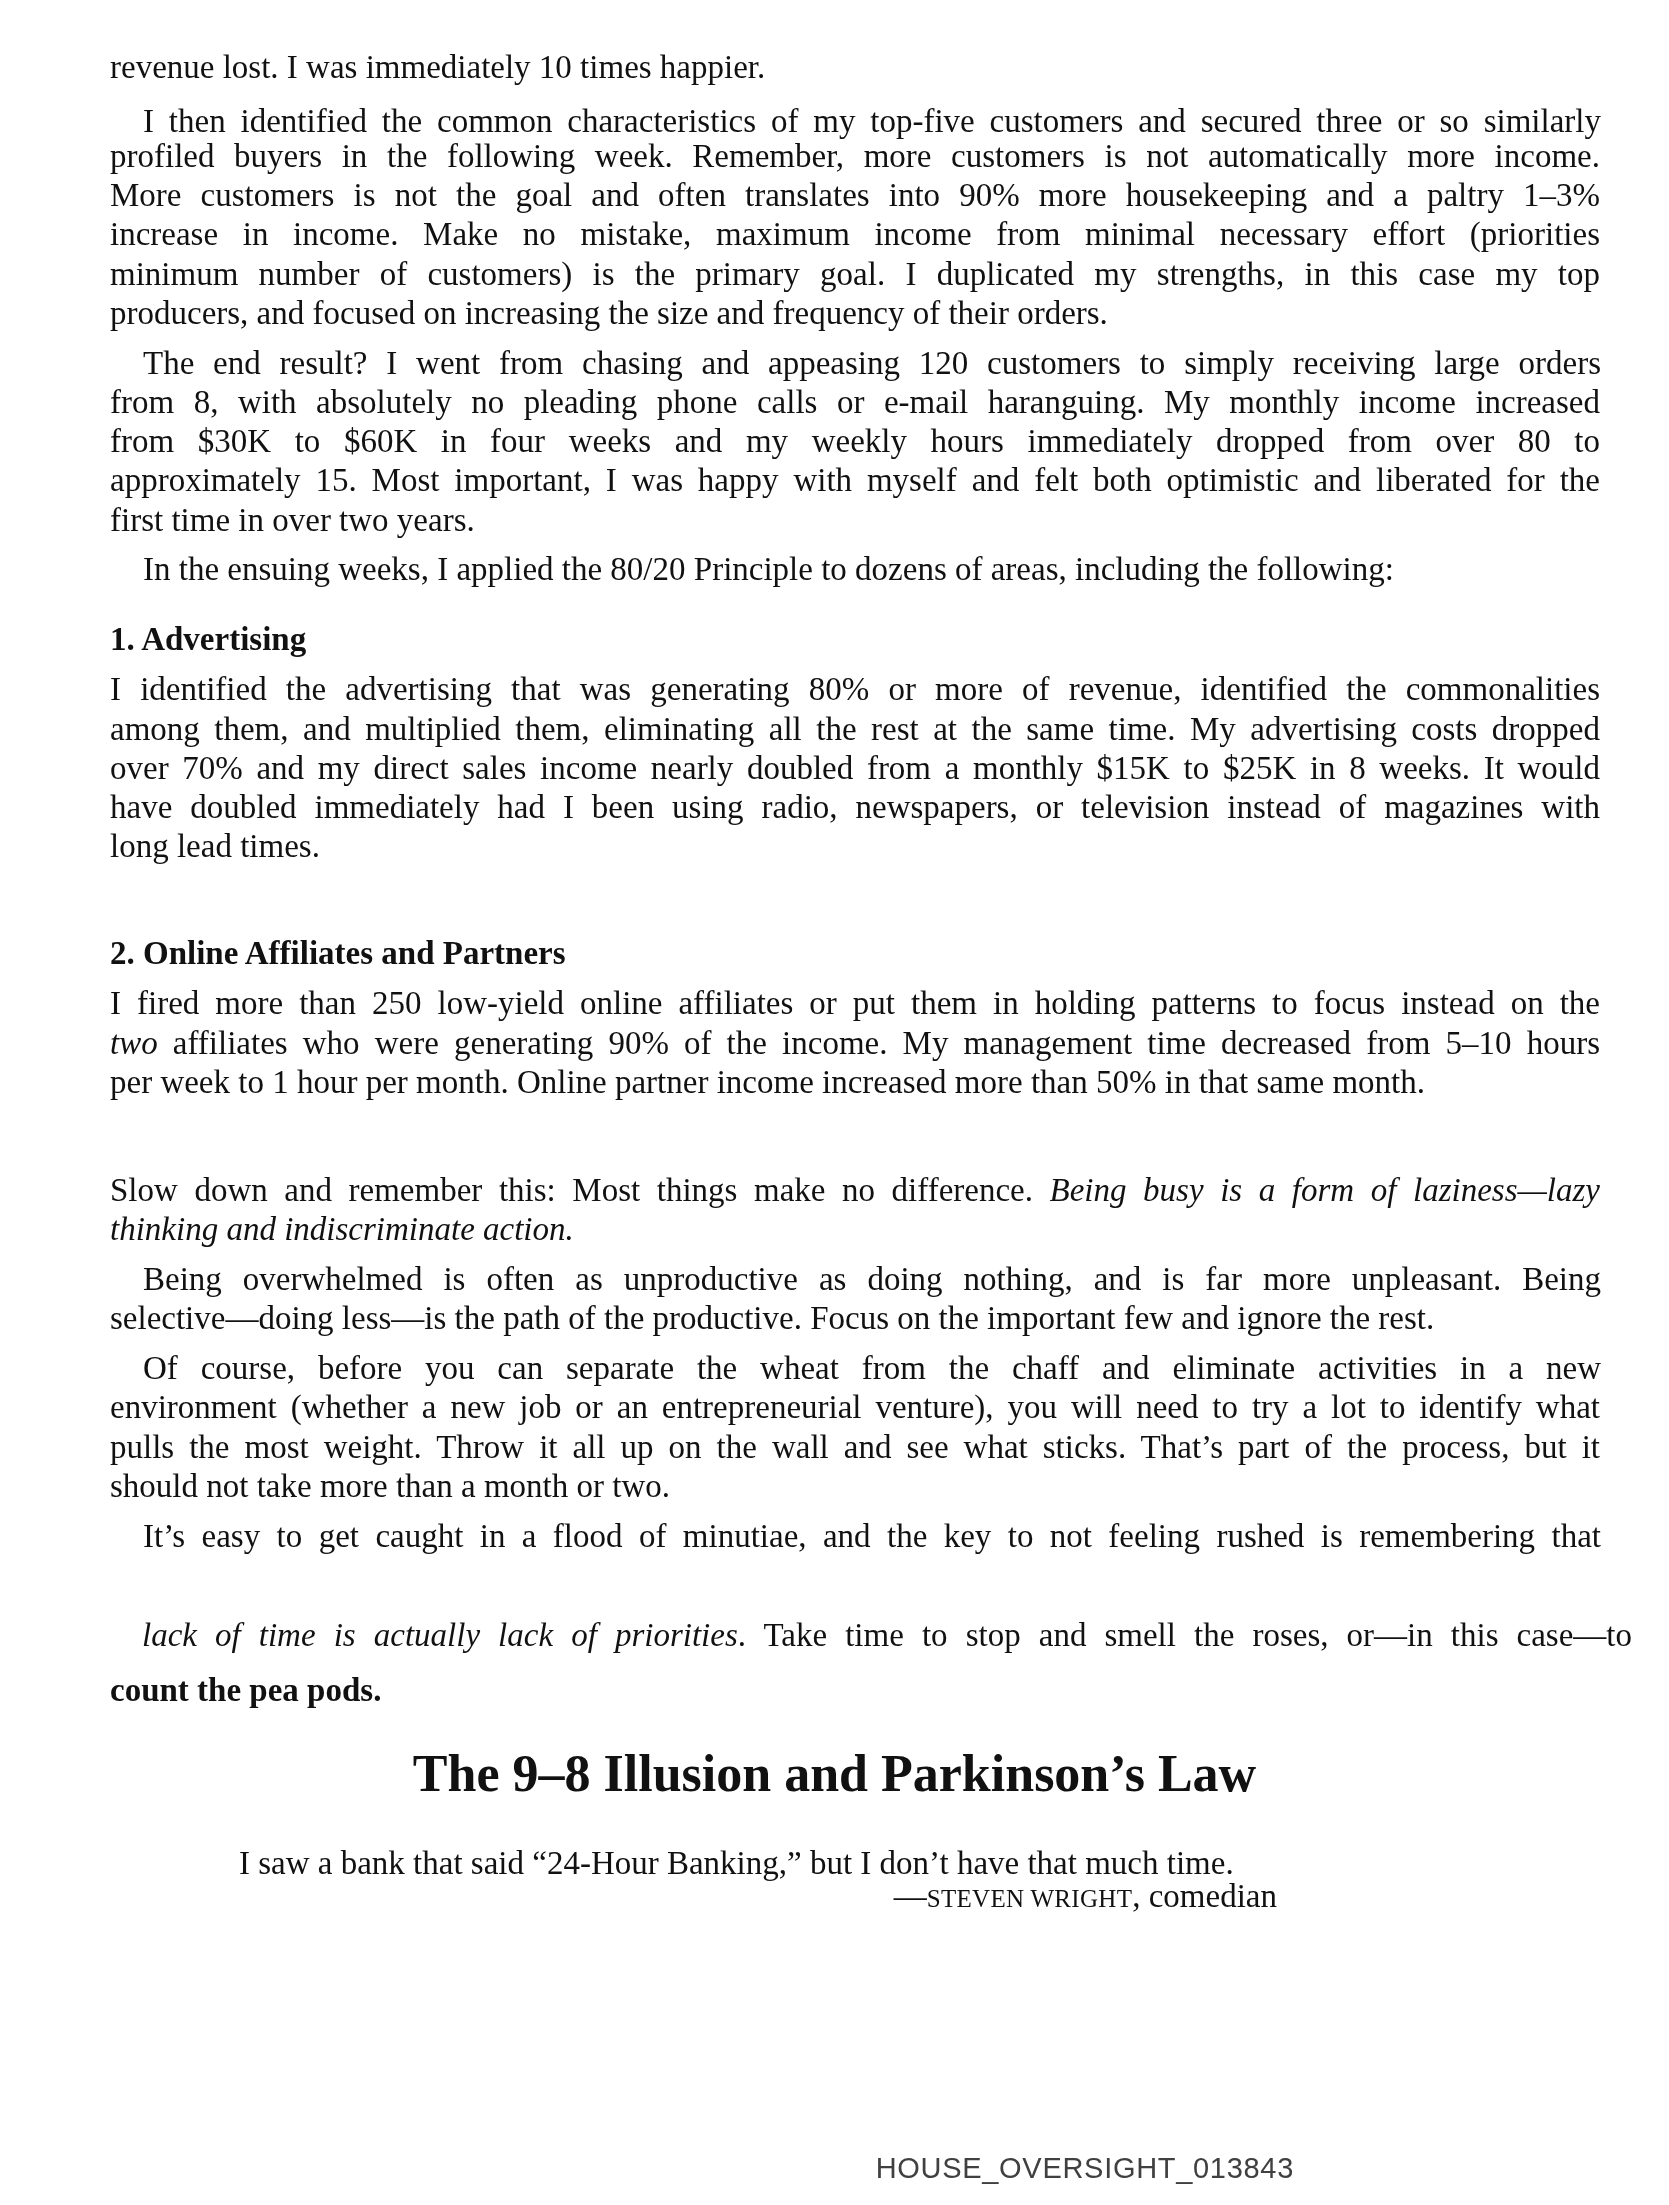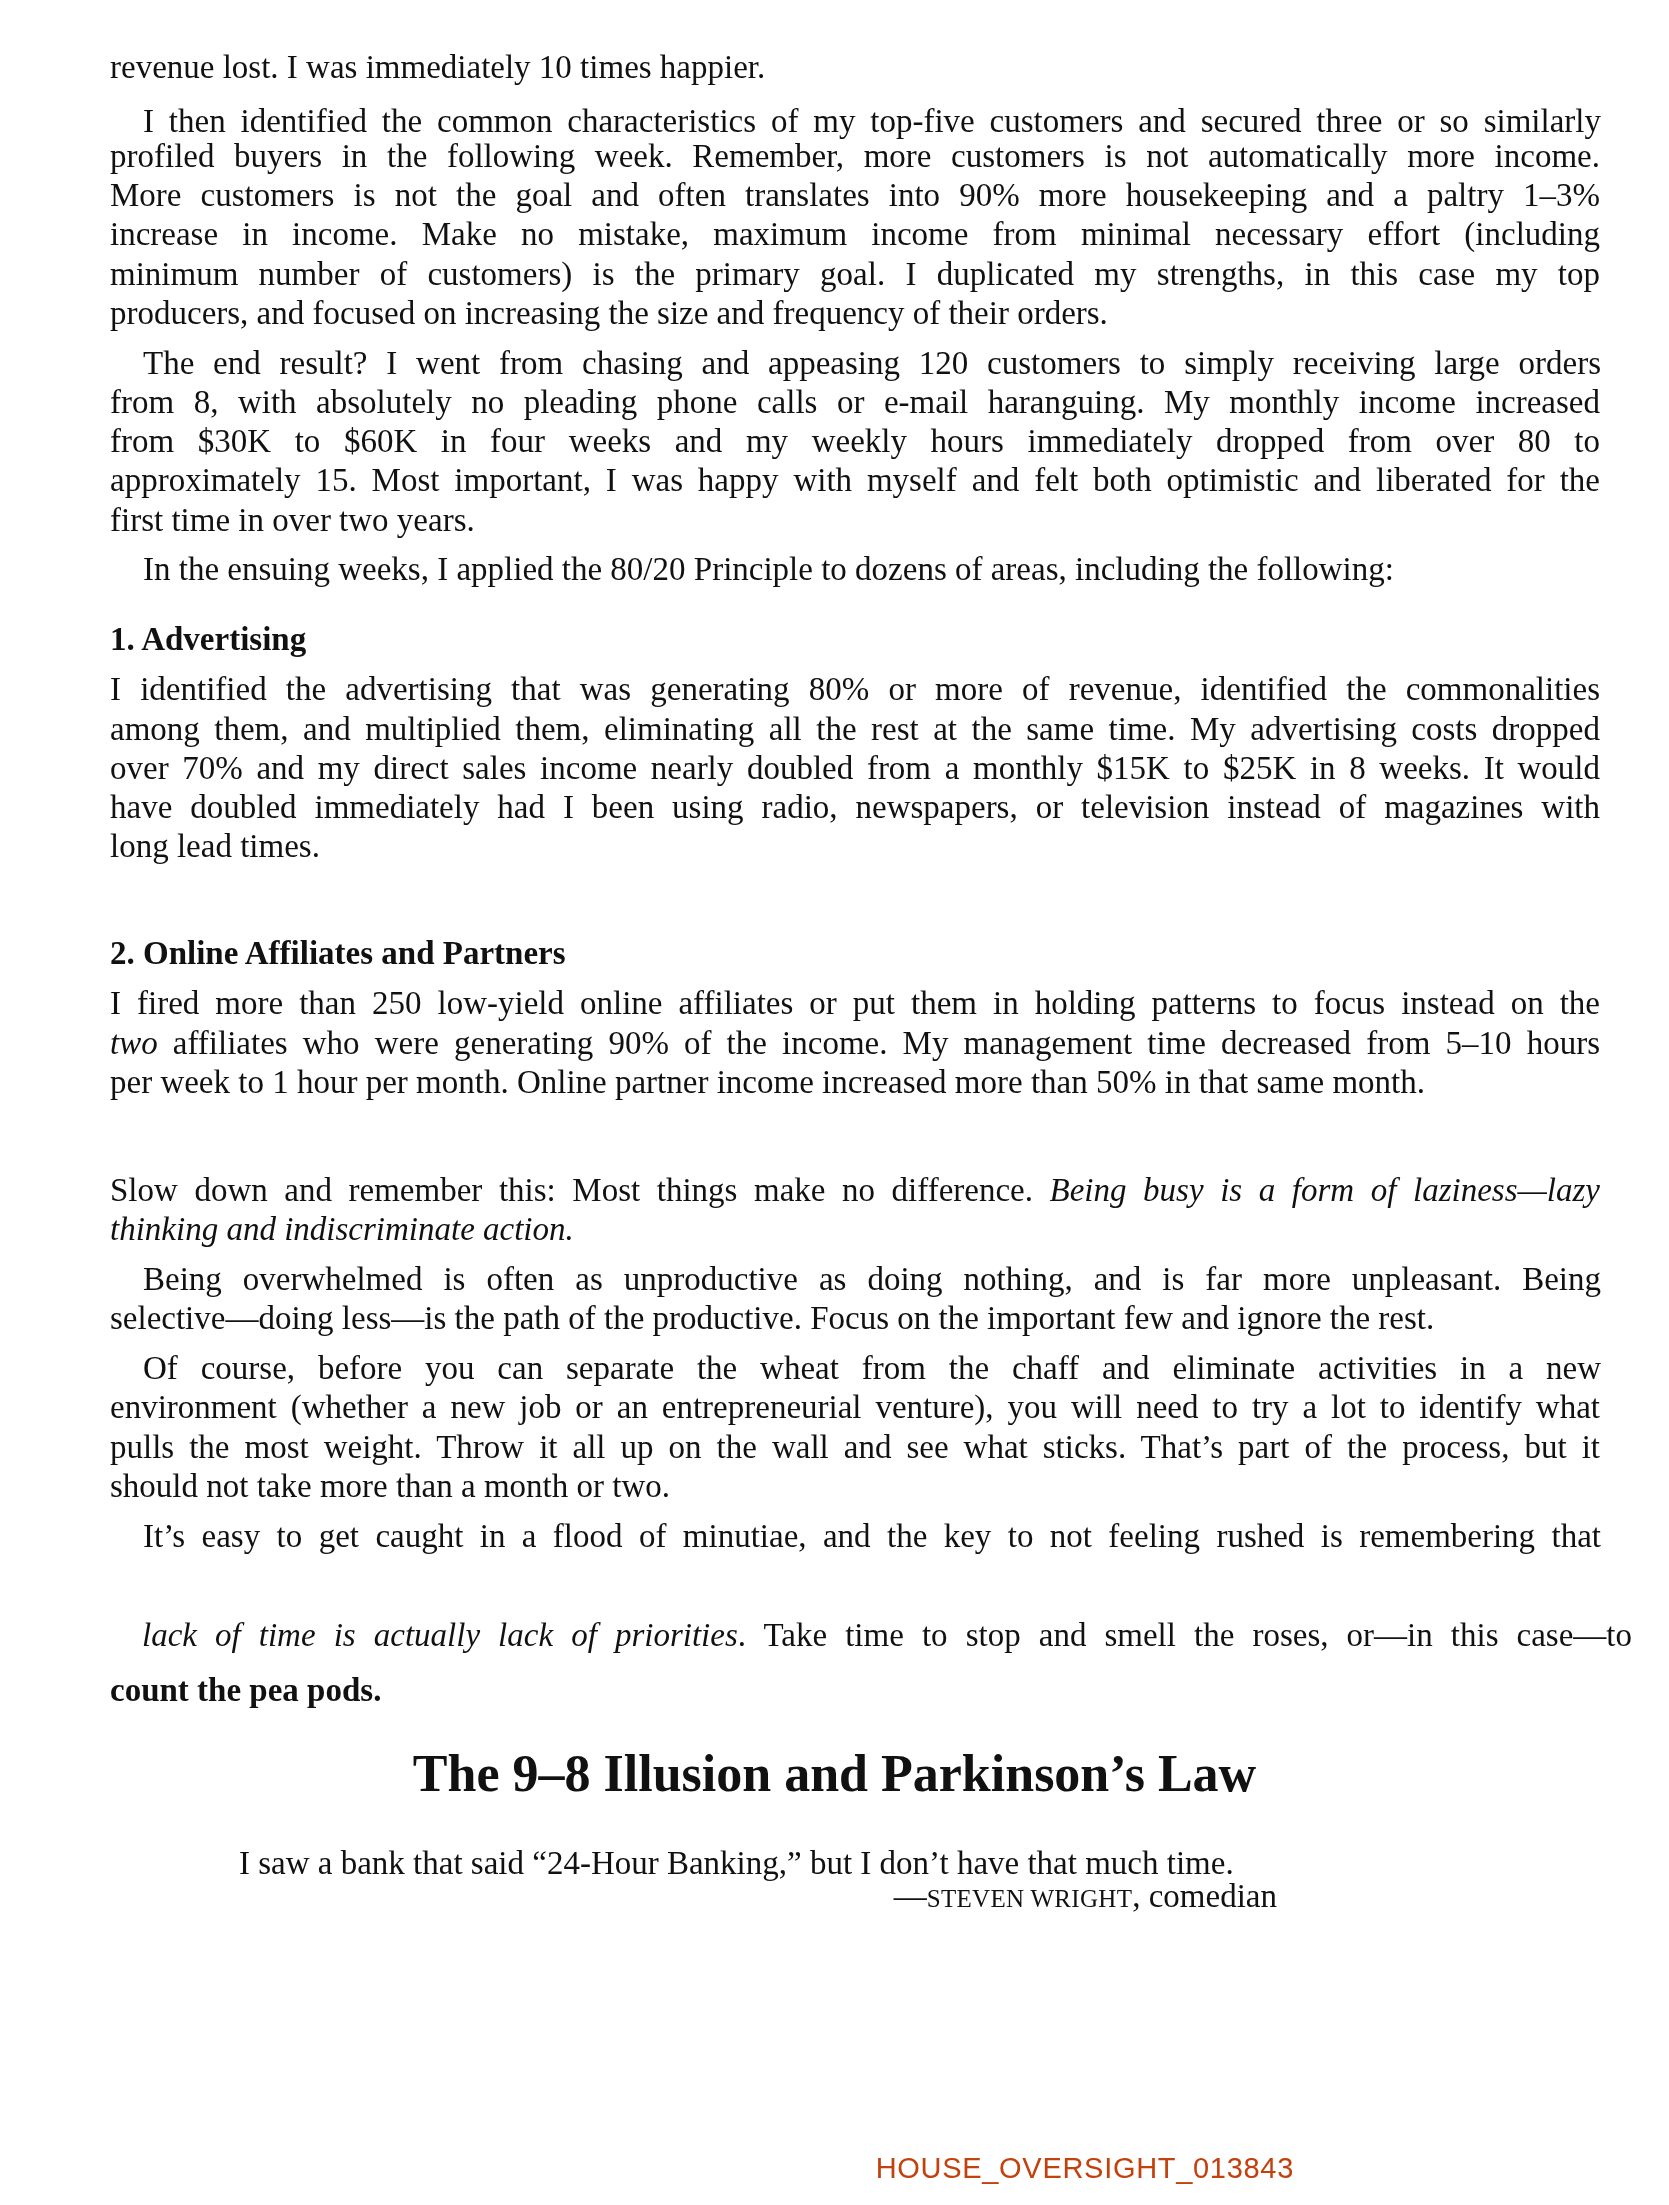--- a/index.html
+++ b/index.html
@@ -28,36 +28,36 @@
     font-family: "Liberation Serif", serif; font-size: 33px; line-height: 39px; white-space: nowrap;
   }
   .attribution {
     position: absolute; right: 69px; text-align: left;
     font-family: "Liberation Serif", serif; font-size: 33px; line-height: 39px; white-space: nowrap;
   }
   .attribution .sc { font-size: 25px; letter-spacing: 0.3px; }
   .bates {
     position: absolute; right: 52px; top: 2152px;
     font-family: "Liberation Sans", sans-serif; font-size: 29px; line-height: 33px; letter-spacing: 0.7px;
-    white-space: nowrap; color: #c2410c;
+    white-space: nowrap; color: #404040;
   }
 </style>
 </head>
 <body>
 
 <div class="page">
   <div id="body-text">
       <div>
         <div class="line last" style="top: 48px;"><span>revenue lost. I was immediately 10 times happier.</span></div>
       </div>
       <div>
         <div class="line indent" style="top: 102px;"><span>I then identified the common characteristics of my top-five customers and secured three or so similarly</span></div>
         <div class="line" style="top: 137px;"><span>profiled buyers in the following week. Remember, more customers is not automatically more income.</span></div>
         <div class="line" style="top: 176px;"><span>More customers is not the goal and often translates into 90% more housekeeping and a paltry 1–3%</span></div>
-        <div class="line" style="top: 215px;"><span>increase in income. Make no mistake, maximum income from minimal necessary effort (including</span></div>
+        <div class="line" style="top: 215px;"><span>increase in income. Make no mistake, maximum income from minimal necessary effort (priorities</span></div>
         <div class="line" style="top: 255px;"><span>minimum number of customers) is the primary goal. I duplicated my strengths, in this case my top</span></div>
         <div class="line last" style="top: 294px;"><span>producers, and focused on increasing the size and frequency of their orders.</span></div>
       </div>
       <div>
         <div class="line indent" style="top: 344px;"><span>The end result? I went from chasing and appeasing 120 customers to simply receiving large orders</span></div>
         <div class="line" style="top: 383px;"><span>from 8, with absolutely no pleading phone calls or e-mail haranguing. My monthly income increased</span></div>
         <div class="line" style="top: 422px;"><span>from $30K to $60K in four weeks and my weekly hours immediately dropped from over 80 to</span></div>
         <div class="line" style="top: 461px;"><span>approximately 15. Most important, I was happy with myself and felt both optimistic and liberated for the</span></div>
         <div class="line last" style="top: 501px;"><span>first time in over two years.</span></div>
       </div>

